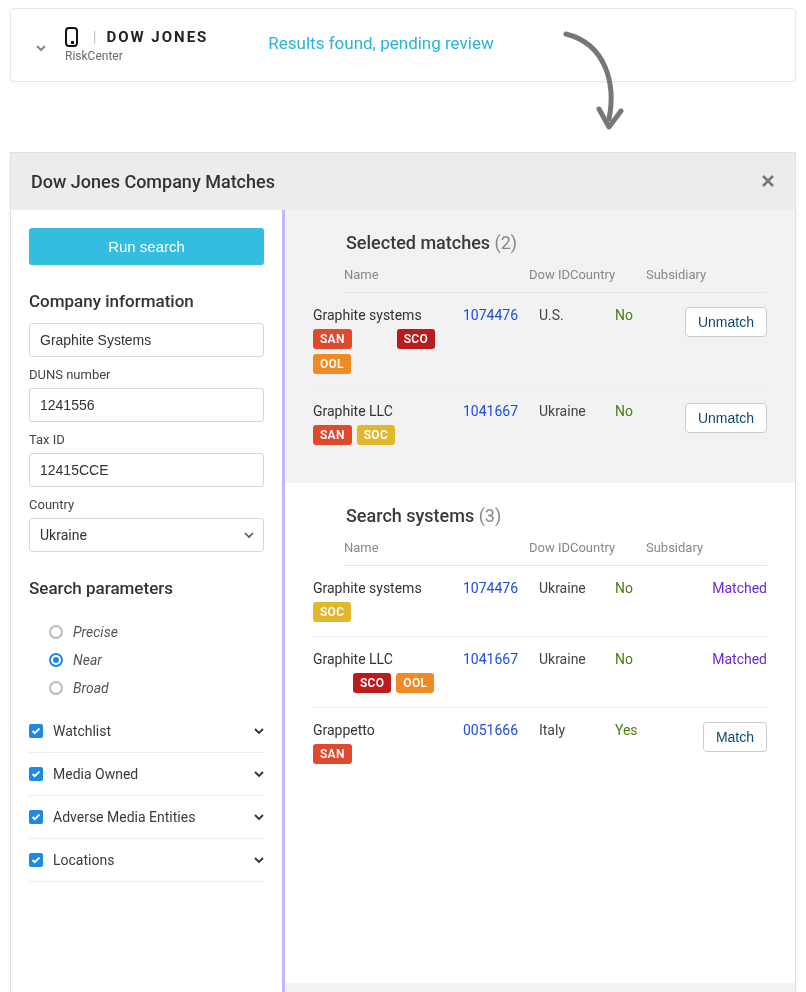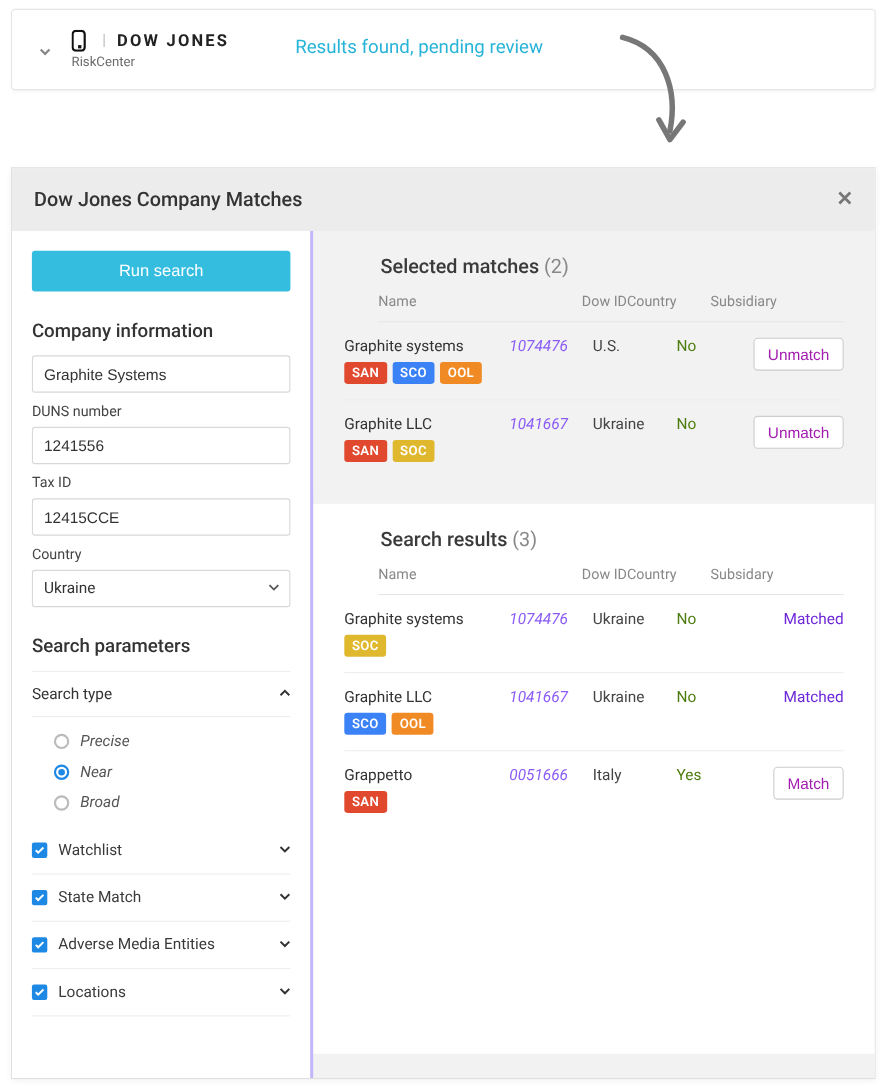--- a/index.html
+++ b/index.html
@@ -182,36 +182,36 @@
   .col-act  { flex:1; text-align:right;}
   .row {
     display:flex;
     align-items:flex-start;
     padding: 14px 0;
     border-bottom:1px solid #eee;
   }
   .row:last-child{ border-bottom:none;}
   .cell-name { flex:0 0 150px; color:#333;}
   .cell-id { flex:0 0 76px;}
-  .cell-id a{ color:#8b5cf6; text-decoration:none;font-style:italic;}
+  .cell-id a{ color:#1d4ed8; text-decoration:none;}
   .cell-country{flex:0 0 76px; color:#444;}
   .cell-sub{flex:0 0 70px; color:#4d7c0f;}
   .cell-act{flex:1; text-align:right;}
   .outline-btn{
     background:#fff; border:1px solid #ccc; border-radius:4px;
-    padding:6px 12px; font-size:14px; color:#a21caf; cursor:pointer;
+    padding:6px 12px; font-size:14px; color:#0c4a6e; cursor:pointer;
   }
   .status-txt{ color:#6d28d9;}
   .badges{ margin-top:6px; display:flex; gap:5px; flex-wrap:wrap;}
   .badge{
     display:inline-block; color:#fff; font-size:12px; font-weight:600;
     padding:3px 7px; border-radius:3px; letter-spacing:0.3px;
   }
   .badge.SAN{ background:#e0492e;}
-  .badge.SCO{ background:#3b82f6;}
+  .badge.SCO{ background:#b91c1c;margin-left:40px;}
   .badge.OOL{ background:#ef8a24;}
   .badge.SOC{ background:#e0b82e;}
   .caret { color:#444; }
 </style>
 </head>
 <body>
 
 <div class="top-card">
   <span class="chevron-small">
     <svg width="12" height="12" viewBox="0 0 12 12">
@@ -265,28 +265,20 @@
         <div class="select-input">Ukraine</div>
         <span class="select-caret">
           <svg width="10" height="10" viewBox="0 0 10 10">
               <path d="M1 3l4 4 4-4" stroke="#555" stroke-width="1.6" fill="none"></path>
             </svg>
         </span>
       </div>
 
       <div class="section-h">Search parameters</div>
 
-      <div class="param-row" style="border-top:1px solid #eee;">
-        <span class="param-label">Search type</span>
-        <span class="caret">
-          <svg width="10" height="10" viewBox="0 0 10 10">
-              <path d="M1 7l4-4 4 4" stroke="#333" stroke-width="1.8" fill="none"></path>
-            </svg>
-        </span>
-      </div>
       <div class="radio-group" id="radio-group">
           <div class="radio-item">
             <span class="radio-outer"></span>
             <span>Precise</span>
           </div>
           <div class="radio-item selected">
             <span class="radio-outer"></span>
             <span>Near</span>
           </div>
           <div class="radio-item">
@@ -309,21 +301,21 @@
                 <path d="M1 3l4 4 4-4" stroke="#333" stroke-width="1.8" fill="none"></path>
               </svg></span>
           </div>
           <div class="check-row">
             <div class="check-left">
               <span class="check-box">
                 <svg viewBox="0 0 10 10">
                   <path d="M1.5 5l2.2 2.2L8.5 2.5" stroke="#fff" stroke-width="1.8" fill="none"></path>
                 </svg>
               </span>
-              <span>State Match</span>
+              <span>Media Owned</span>
             </div>
             <span class="caret"><svg width="10" height="10" viewBox="0 0 10 10">
                 <path d="M1 3l4 4 4-4" stroke="#333" stroke-width="1.8" fill="none"></path>
               </svg></span>
           </div>
           <div class="check-row">
             <div class="check-left">
               <span class="check-box">
                 <svg viewBox="0 0 10 10">
                   <path d="M1.5 5l2.2 2.2L8.5 2.5" stroke="#fff" stroke-width="1.8" fill="none"></path>
@@ -384,21 +376,21 @@
               <div class="cell-id"><a href="#">1041667</a></div>
               <div class="cell-country">Ukraine</div>
               <div class="cell-sub">No</div>
               <div class="cell-act"><button class="outline-btn">Unmatch</button></div>
             </div>
           </div>
       </div>
 
       <div class="main-section" style="min-height:500px;">
         <div class="main-h">
-          <span>Search results</span>
+          <span>Search systems</span>
           <span class="count">(3)</span>
         </div>
         <div class="table-head">
           <div class="col-name">Name</div>
           <div class="col-id">Dow ID</div>
           <div class="col-country">Country</div>
           <div class="col-sub">Subsidary</div>
           <div class="col-act"></div>
         </div>
         <div id="result-rows">

